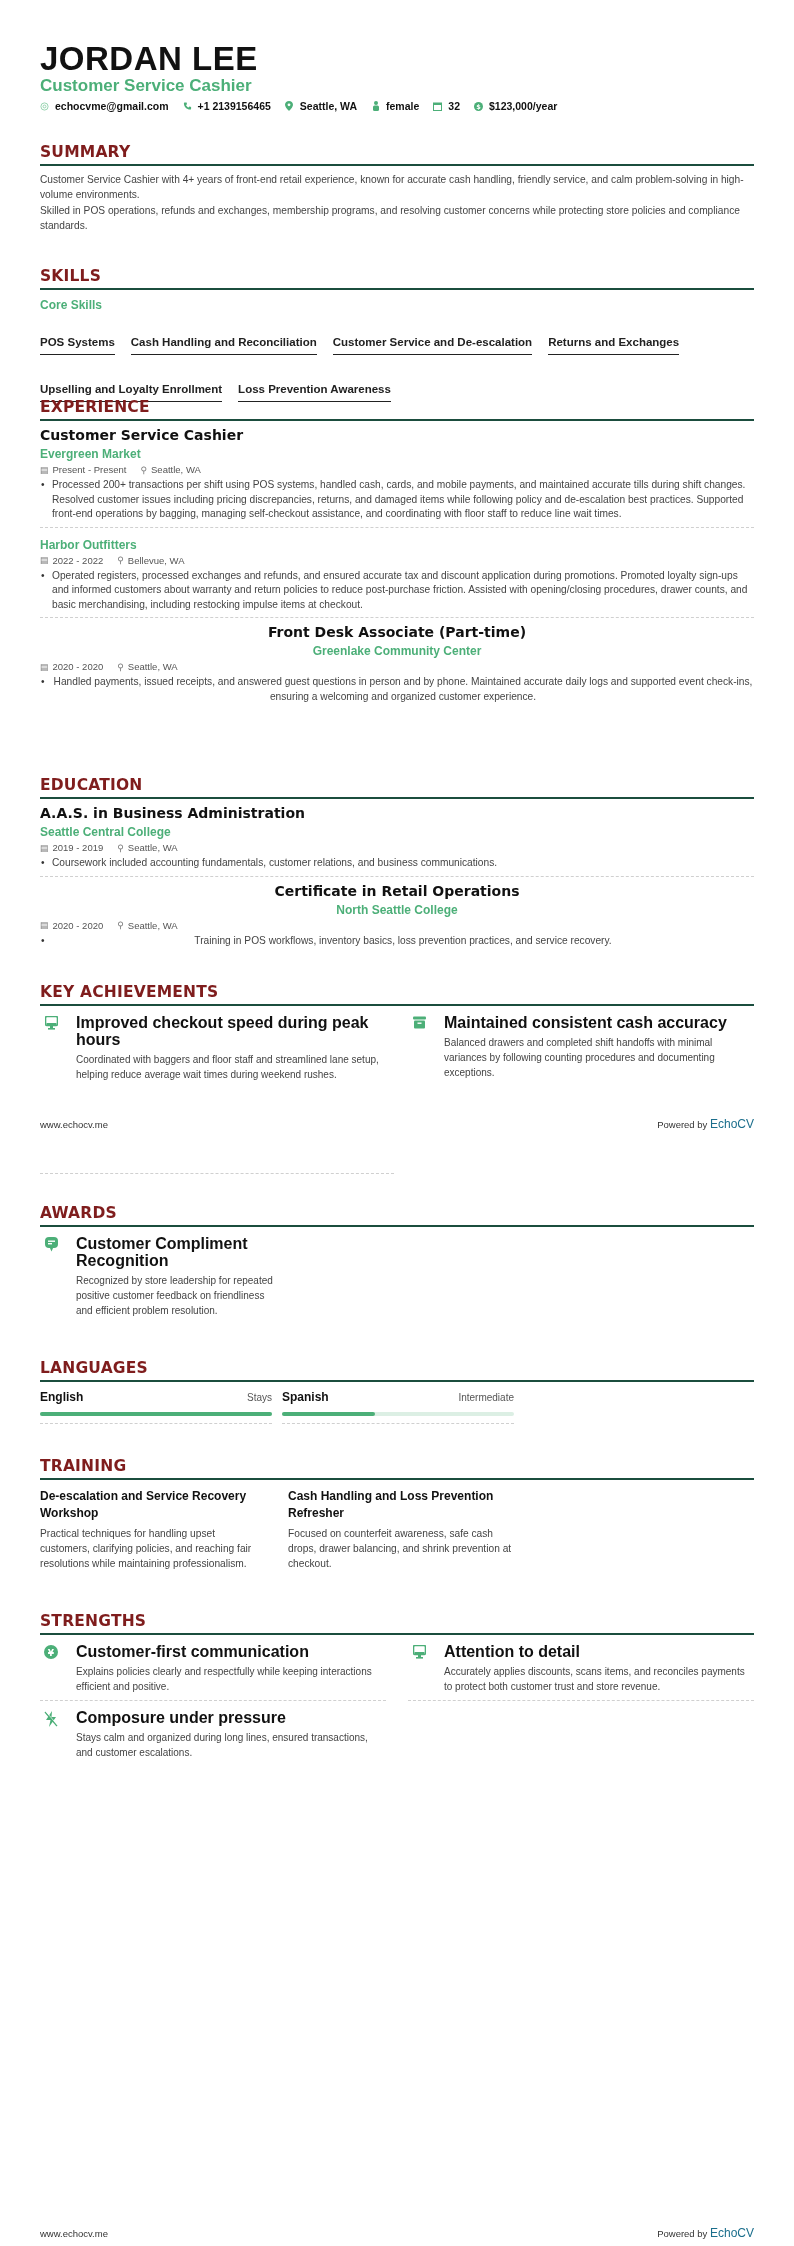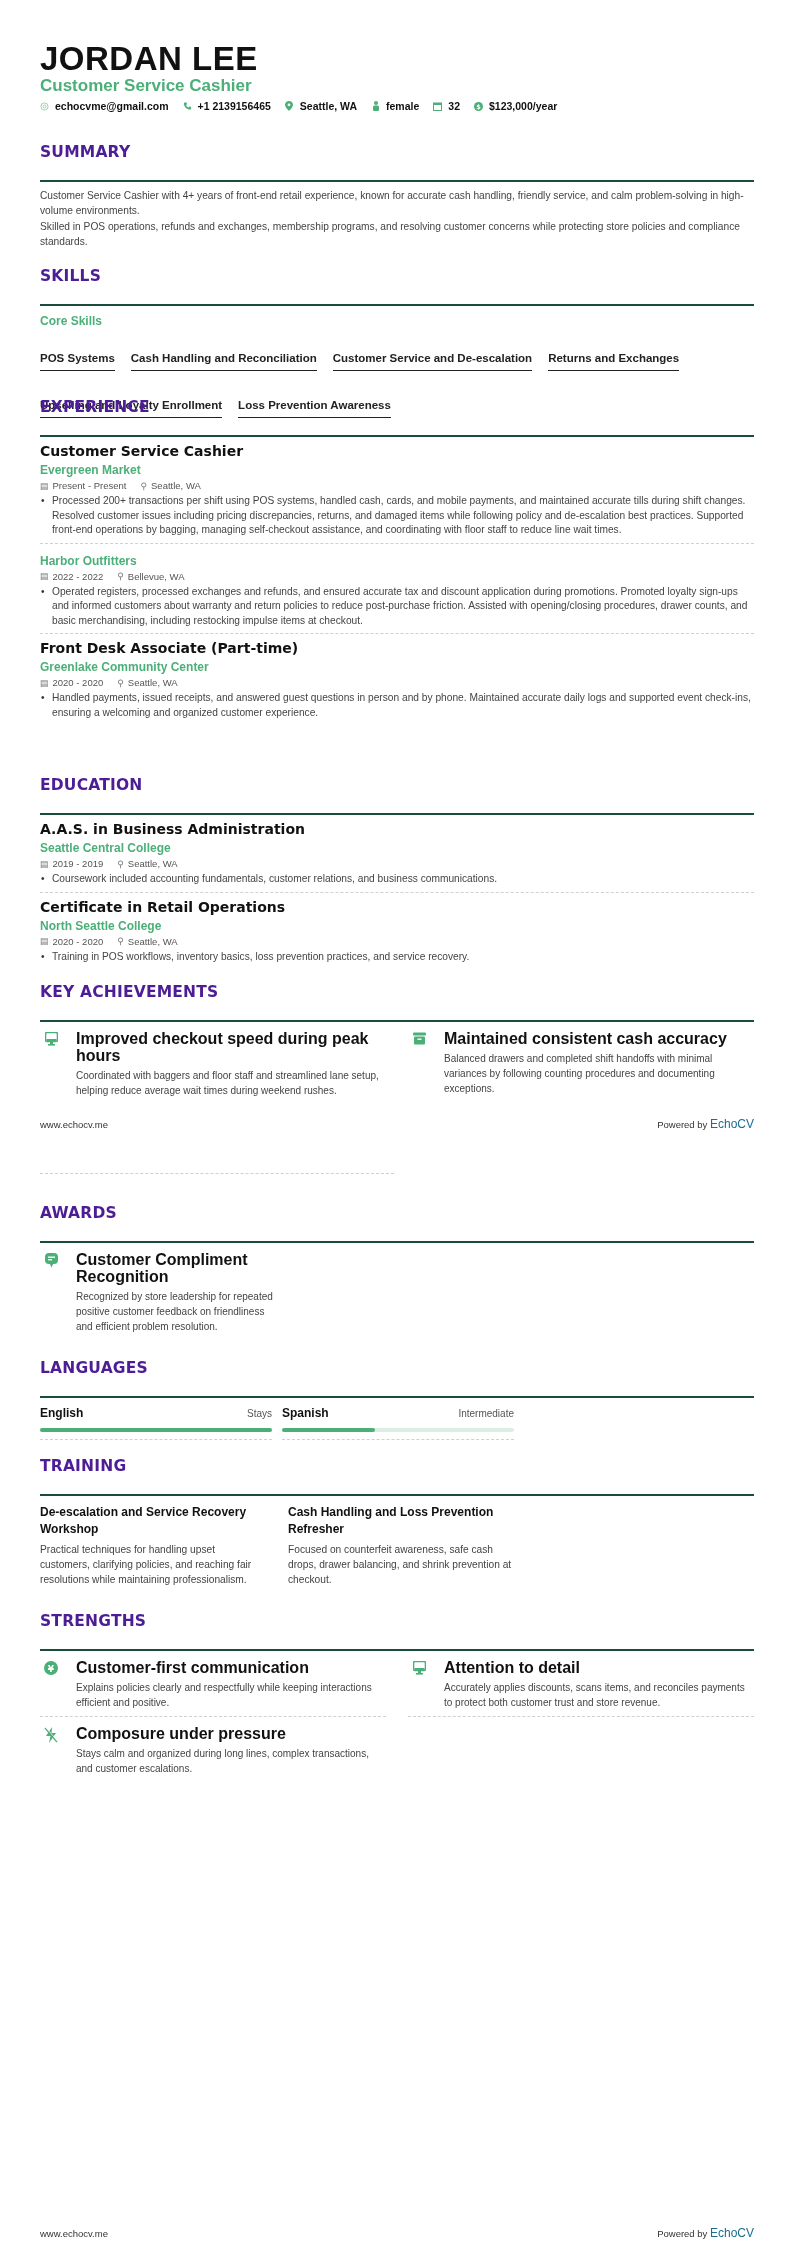--- a/index.html
+++ b/index.html
@@ -6,29 +6,29 @@
   html, body { width: 794px; background: #ffffff; }
   body { font-family: "Liberation Sans", sans-serif; color: #222; position: relative; height: 2246px; overflow: hidden; }
 
   .name { font-family: Liberation Sans, sans-serif; font-weight: 700; font-size: 33px; letter-spacing: 0.5px; color: #111; position: absolute; top: 40px; left: 40px; }
   .title { font-family: "Liberation Sans", sans-serif; font-weight: 700; font-size: 17px; color: #4caf78; position: absolute; top: 76px; left: 40px; }
   .contacts { position: absolute; top: 100px; left: 40px; display: flex; gap: 14px; font-size: 10.5px; font-weight: 700; color: #111; align-items: center; }
   .contact { display: flex; align-items: center; gap: 6px; }
   .ci { width: 9px; height: 9px; display: inline-flex; align-items: center; justify-content: center; color: #4caf78; font-size: 9px; }
 
   .section { position: absolute; left: 40px; width: 714px; }
-  .sec-title { font-family: "DejaVu Sans", sans-serif; font-weight: 700; font-size: 15.5px; color: #4c1d95; letter-spacing: 0.2px; padding-bottom: 19px; border-bottom: 2.5px solid #1b4d3e; }
+  .sec-title { font-family: "DejaVu Sans", sans-serif; font-weight: 700; font-size: 15.5px; color: #7f1d1d; letter-spacing: 0.2px; padding-bottom: 3px; border-bottom: 2.5px solid #1b4d3e; }
   .para { font-size: 10.2px; color: #444; line-height: 15px; margin-top: 5px; }
 
   .core-label { color: #4caf78; font-weight: 700; font-size: 12px; margin-top: 8px; }
   .skills { display: flex; flex-wrap: wrap; gap: 17px 16px; margin-top: 21px; text-align: right; }
   .skill { font-size: 11.5px; font-weight: 700; color: #222; padding: 3px 0 6px; border-bottom: 1.5px solid #222; margin-bottom: 8px; }
 
   .item { border-bottom: 1px dashed #d0d0d0; padding: 6px 0 5px; }
-  .item.last { border-bottom: none; }
+  .item.last { border-bottom: none; text-align: center; }
   .item-title { font-family: "DejaVu Sans", sans-serif; font-weight: 700; font-size: 14px; color: #111; }
   .item-org { color: #4caf78; font-weight: 700; font-size: 12px; margin-top: 4px; }
   .meta { display: flex; gap: 14px; font-size: 9.5px; color: #555; margin-top: 3px; align-items: center; }
   .meta span.m { display: flex; align-items: center; gap: 4px; }
   .mi { color: #777; font-size: 9px; }
   .bullet { font-size: 10.2px; color: #444; line-height: 14.5px; margin-top: 3px; padding-left: 12px; position: relative; }
   .bullet:before { content: "•"; position: absolute; left: 1px; top: 0; color: #333; }
 
   .grid2 { display: grid; grid-template-columns: 1fr 1fr; column-gap: 22px; }
   .feat { display: flex; gap: 14px; padding: 8px 0 6px; }
@@ -350,21 +350,21 @@
     <div class="strength nb">
       <div class="feat-icon">
           <svg width="14" height="16" viewBox="0 0 14 16">
             <polygon points="8,0 2,9 6.5,9 5,16 12,6 7.5,6" fill="#4caf78"></polygon>
             <line x1="1" y1="1" x2="13" y2="15" stroke="#4caf78" stroke-width="1.3"></line>
             <line x1="1.8" y1="0.4" x2="13.8" y2="14.4" stroke="#fff" stroke-width="0.7"></line>
           </svg>
         </div>
       <div>
         <div class="feat-title">Composure under pressure</div>
-        <div class="feat-desc">Stays calm and organized during long lines, complex transactions, and customer escalations.</div>
+        <div class="feat-desc">Stays calm and organized during long lines, ensured transactions, and customer escalations.</div>
       </div>
     </div>
   </div>
 </div>
 
 <div class="footer" style="top:2226px;">
   <span>www.echocv.me</span>
   <span class="pw"><span>Powered by </span><b>EchoCV</b></span>
 </div>
 

